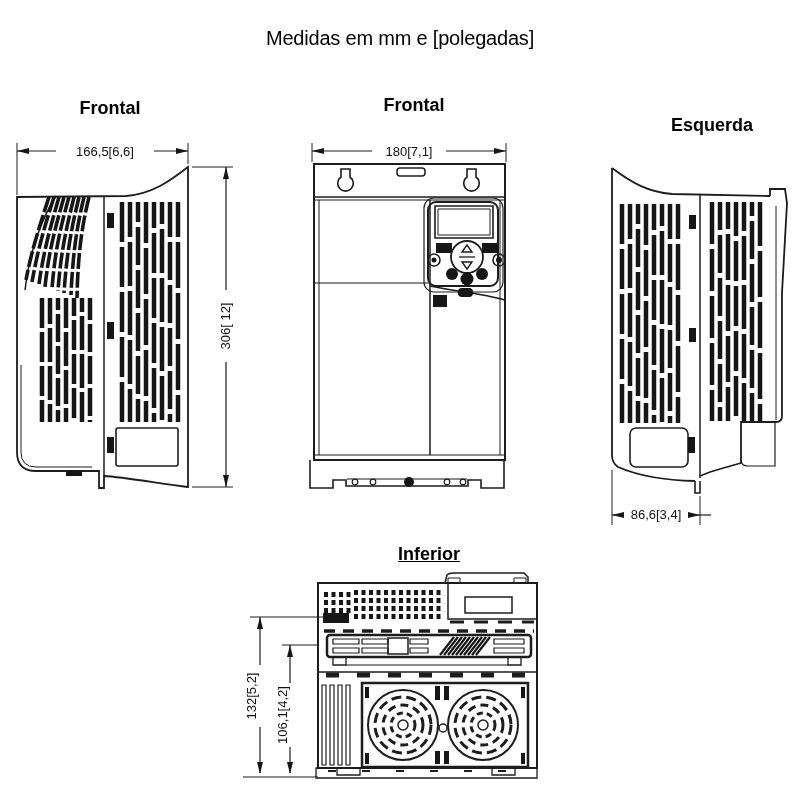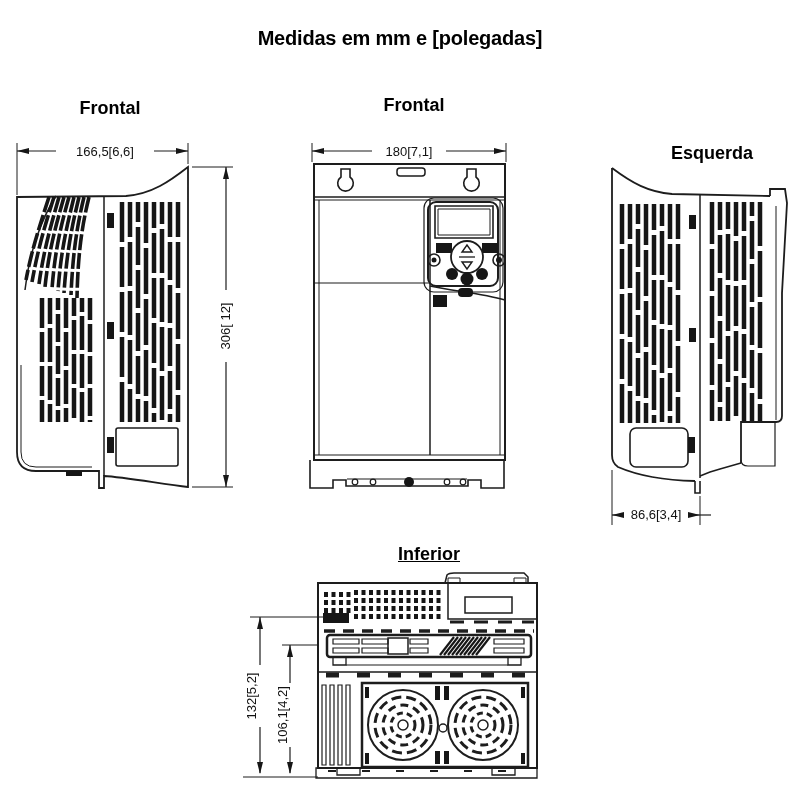--- a/index.html
+++ b/index.html
@@ -1,23 +1,23 @@
 <!DOCTYPE html>
 <html><head>
 <meta charset="utf-8">
 <style>
   html,body{margin:0;padding:0;background:#fff;}
   #canvas{position:relative;width:800px;height:800px;background:#ffffff;overflow:hidden;
           font-family:"Liberation Sans",sans-serif;color:#111;}
   .title{position:absolute;top:27px;left:0;width:800px;text-align:center;
-         font-size:20px;font-weight:bold;letter-spacing:-0.2px;color:#000;}
+         font-size:20px;font-weight:normal;letter-spacing:-0.2px;color:#000;}
   .view-label{position:absolute;font-size:18px;font-weight:bold;color:#000;text-align:center;}
   #lbl-direita{top:98px;left:55px;width:110px;}
   #lbl-frontal{top:95px;left:359px;width:110px;}
-  #lbl-esquerda{top:115px;left:652px;width:120px;margin-top:28px;}
+  #lbl-esquerda{top:115px;left:652px;width:120px;}
   #lbl-inferior{top:544px;left:374px;width:110px;text-decoration:underline;}
   svg{position:absolute;overflow:visible;}
   #svg-direita{left:4px;top:140px;}
   #svg-frontal{left:300px;top:140px;}
   #svg-esquerda{left:598px;top:158px;}
   #svg-inferior{left:238px;top:565px;}
   svg path,svg line,svg rect,svg circle{vector-effect:non-scaling-stroke;}
   .ln{stroke:#1d1d1d;fill:none;}
   .fill{fill:#161616;stroke:none;}
   .dimtxt{font-family:"Liberation Sans",sans-serif;font-size:13px;fill:#111;}

